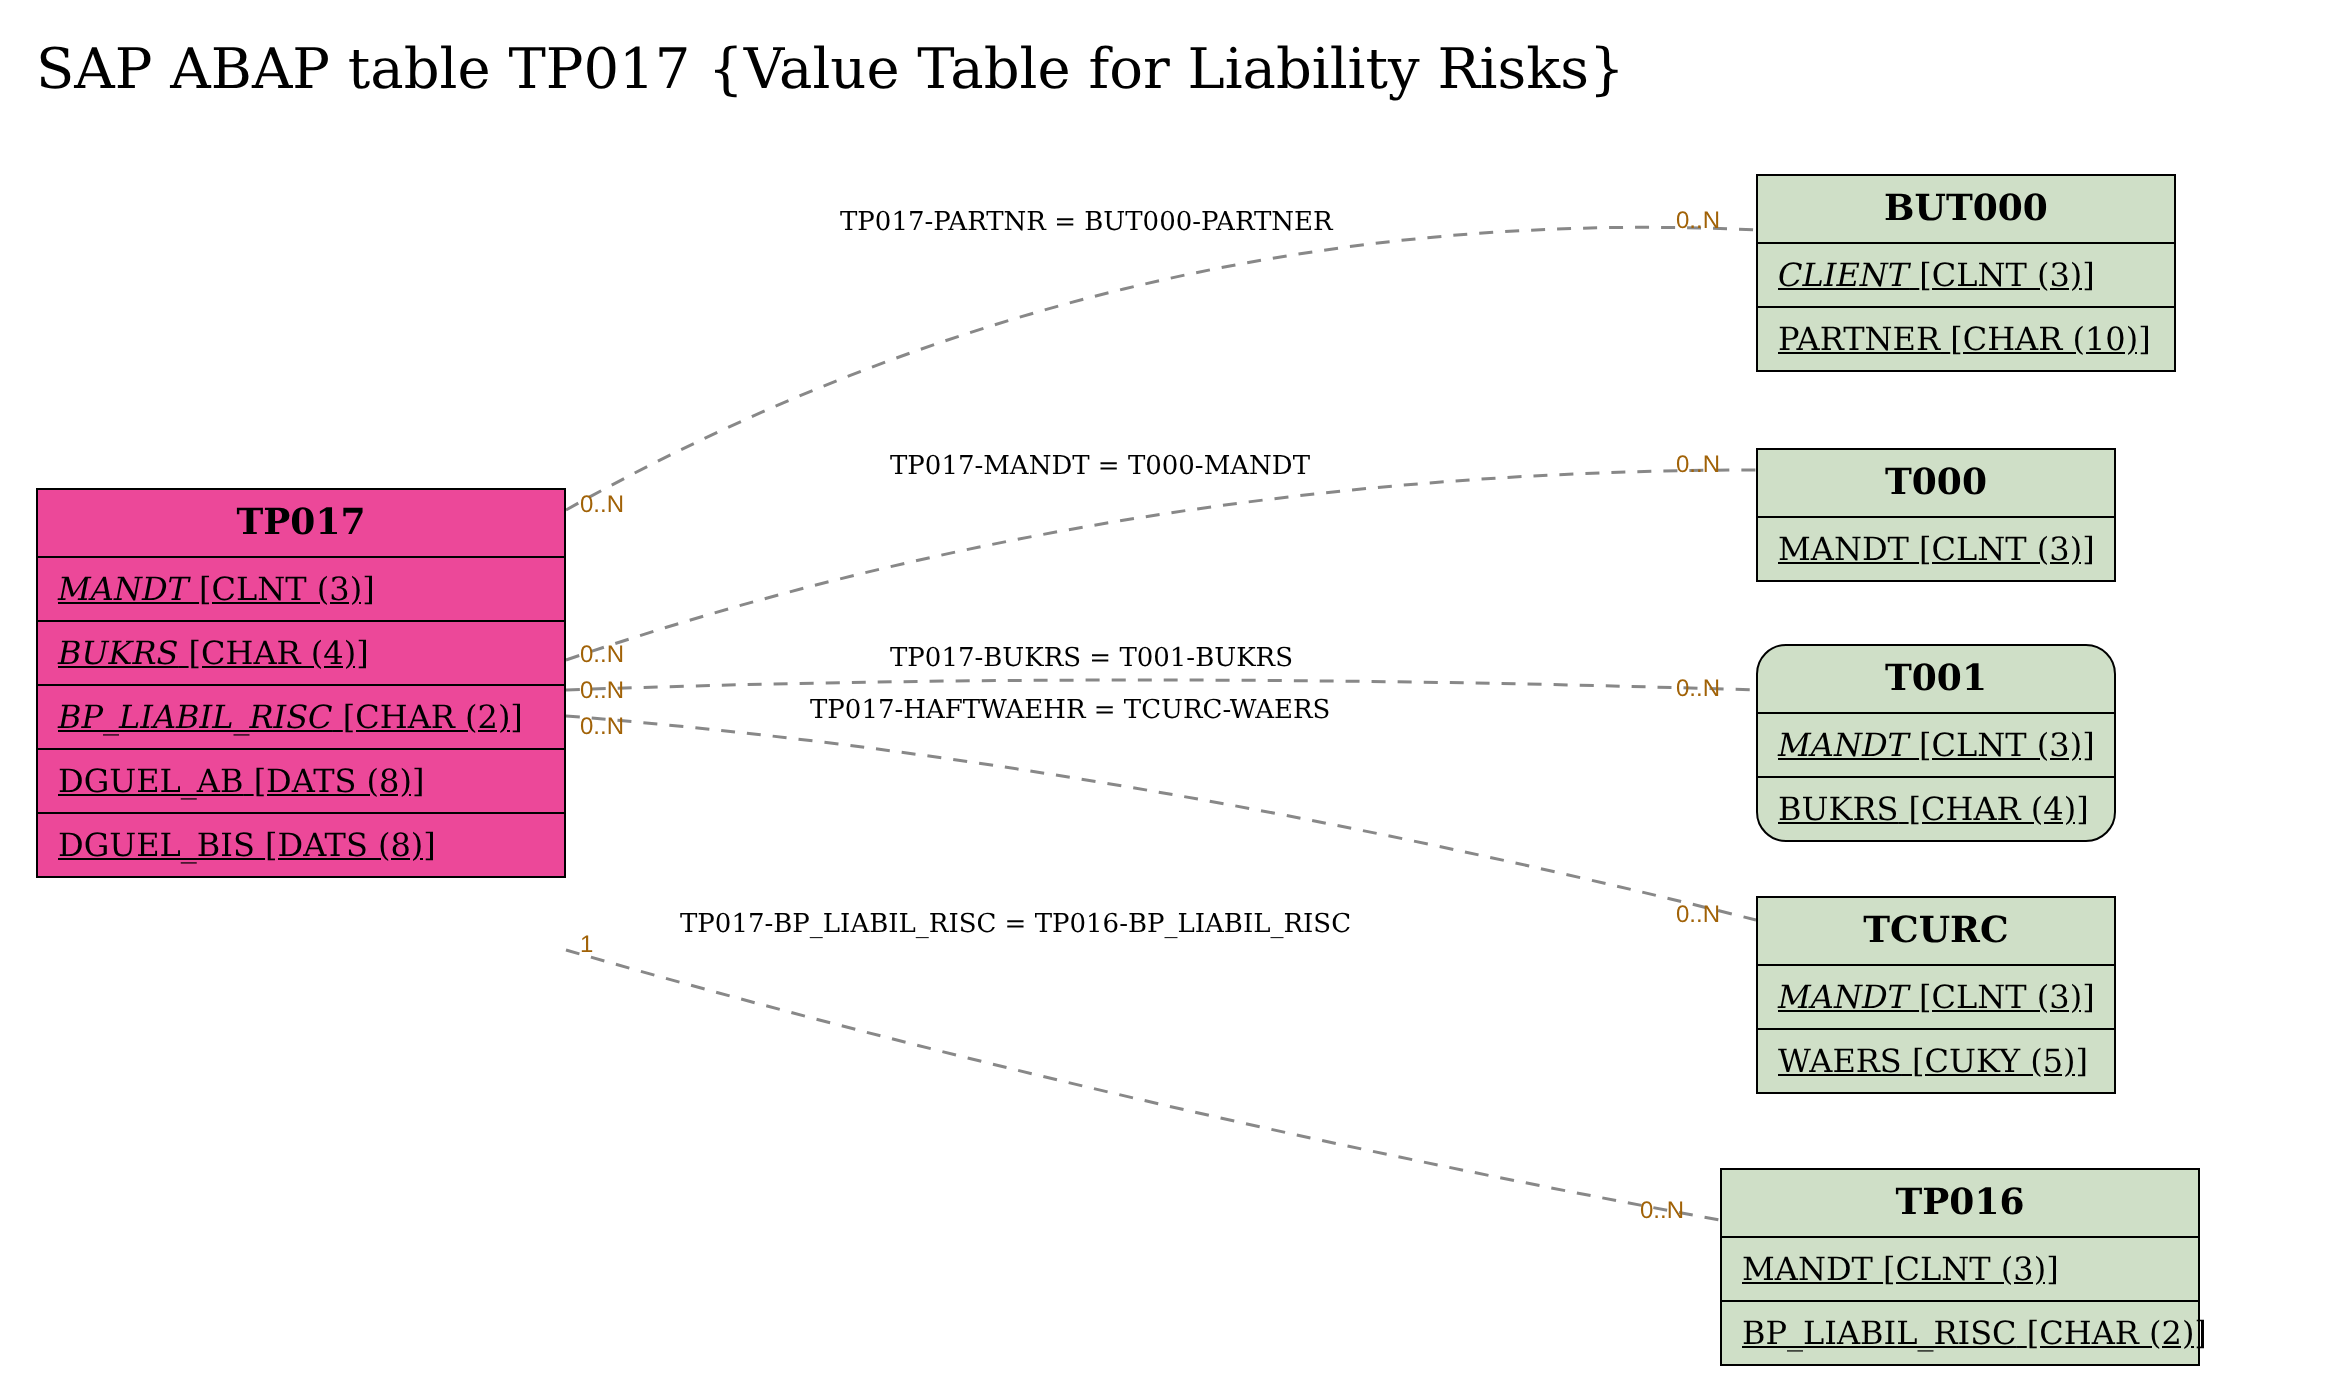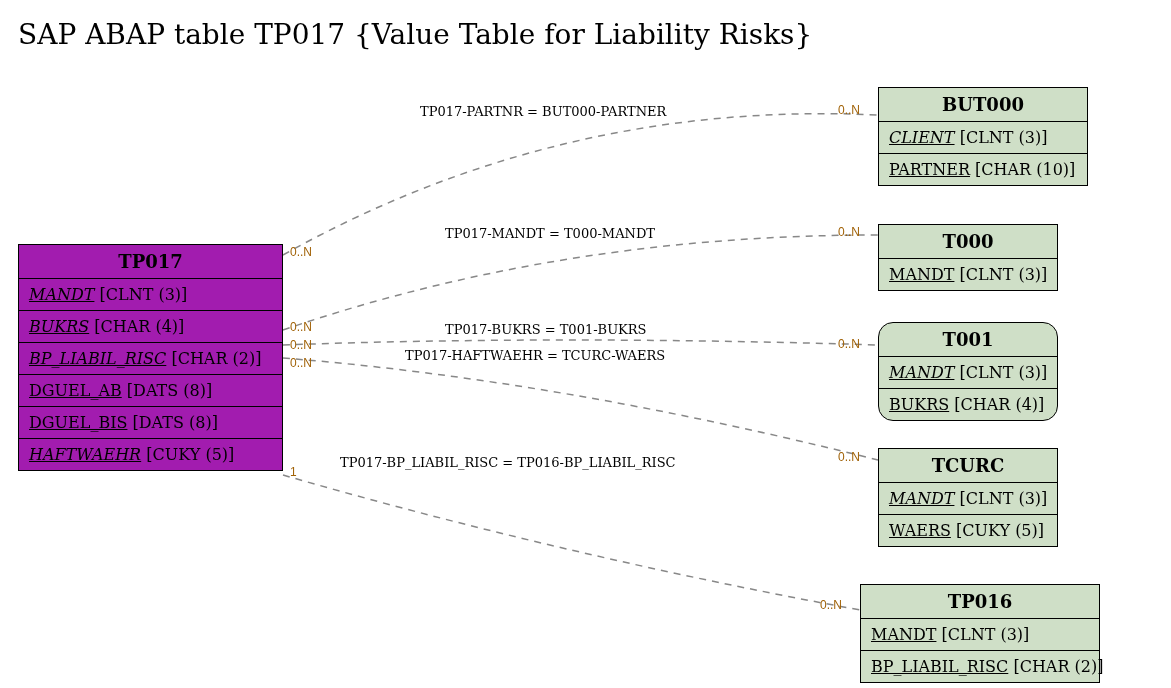--- a/index.html
+++ b/index.html
@@ -17,36 +17,37 @@
     top: 18px;
     left: 18px;
     font-size: 28px;
     font-family: "DejaVu Serif", Georgia, serif;
   }
   .table-box {
     position: absolute;
     border: 1px solid #000;
     margin-top: 24px;
   }
-  .table-box.main { background: #a21caf; }
+  .table-box.main { background: #ec4899; }
   .table-box.rel  { background: #cfdfc7; }
   .t-head {
     text-align: center;
     font-weight: bold;
     font-size: 18px;
     padding: 6px 12px;
     border-bottom: 1px solid #000;
     font-family: "DejaVu Serif", Georgia, serif;
   }
   .t-row {
     font-size: 16px;
     padding: 6px 10px;
     border-bottom: 1px solid #000;
     font-family: "DejaVu Serif", Georgia, serif;
     white-space: nowrap;
+    text-decoration: underline;
   }
   .t-row:last-child { border-bottom: none; }
   .k { font-style: italic; text-decoration: underline; }
   .k-plain { text-decoration: underline; }
   .label {
     position: absolute;
     font-size: 13px;
     font-family: "DejaVu Serif", Georgia, serif;
     color: #000;
     white-space: nowrap;
@@ -84,21 +85,20 @@
   </g>
 </svg>
 
 <div class="table-box main" style="left:18px; top:220px; width:265px;">
   <div class="t-head">TP017</div>
   <div class="t-row"><span class="k">MANDT</span> <span>[CLNT (3)]</span></div>
   <div class="t-row"><span class="k">BUKRS</span> <span>[CHAR (4)]</span></div>
   <div class="t-row"><span class="k">BP_LIABIL_RISC</span> <span>[CHAR (2)]</span></div>
   <div class="t-row"><span class="k-plain">DGUEL_AB</span> <span>[DATS (8)]</span></div>
   <div class="t-row"><span class="k-plain">DGUEL_BIS</span> <span>[DATS (8)]</span></div>
-  <div class="t-row"><span class="k">HAFTWAEHR</span> <span>[CUKY (5)]</span></div>
 </div>
 
 <div class="table-box rel" style="left:878px; top:63px; width:210px;">
   <div class="t-head">BUT000</div>
   <div class="t-row"><span class="k">CLIENT</span> <span>[CLNT (3)]</span></div>
   <div class="t-row"><span class="k-plain">PARTNER</span> <span>[CHAR (10)]</span></div>
 </div>
 
 <div class="table-box rel" style="left:878px; top:200px; width:180px;">
   <div class="t-head">T000</div>

